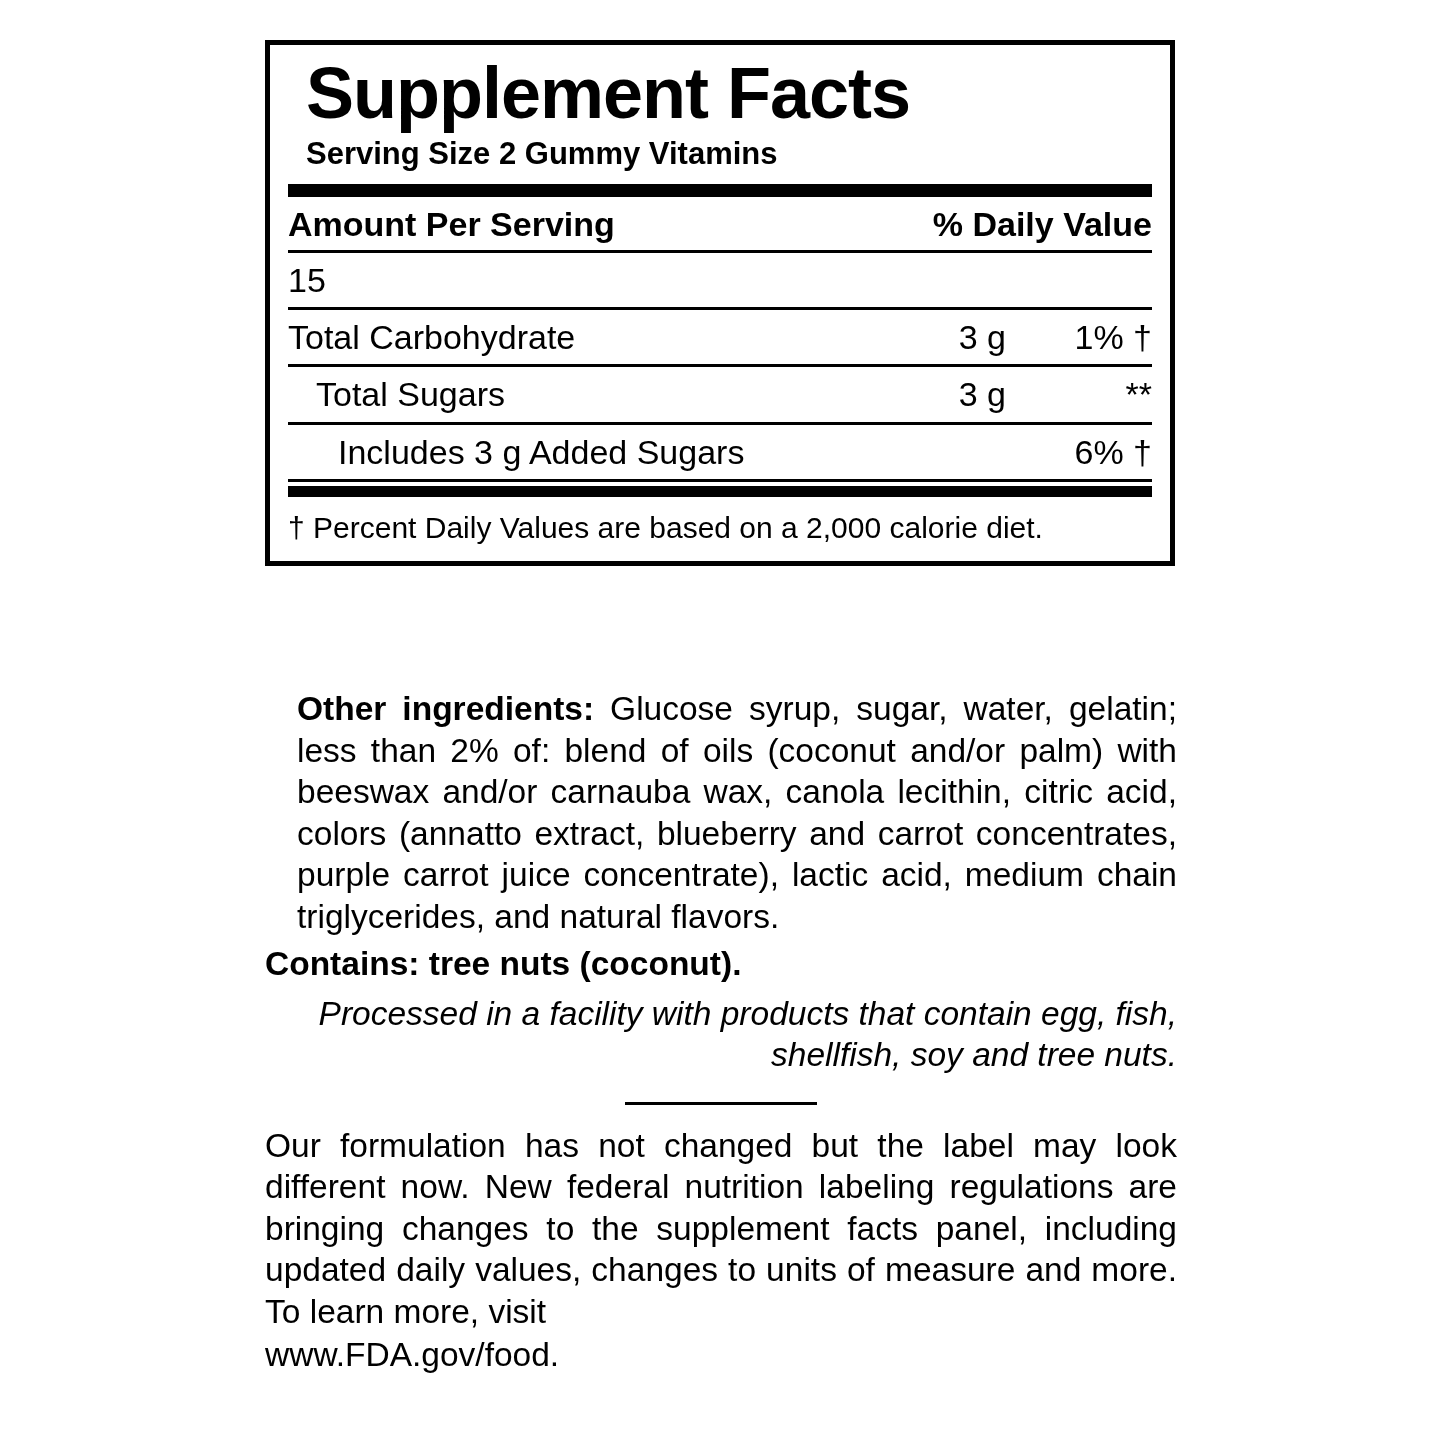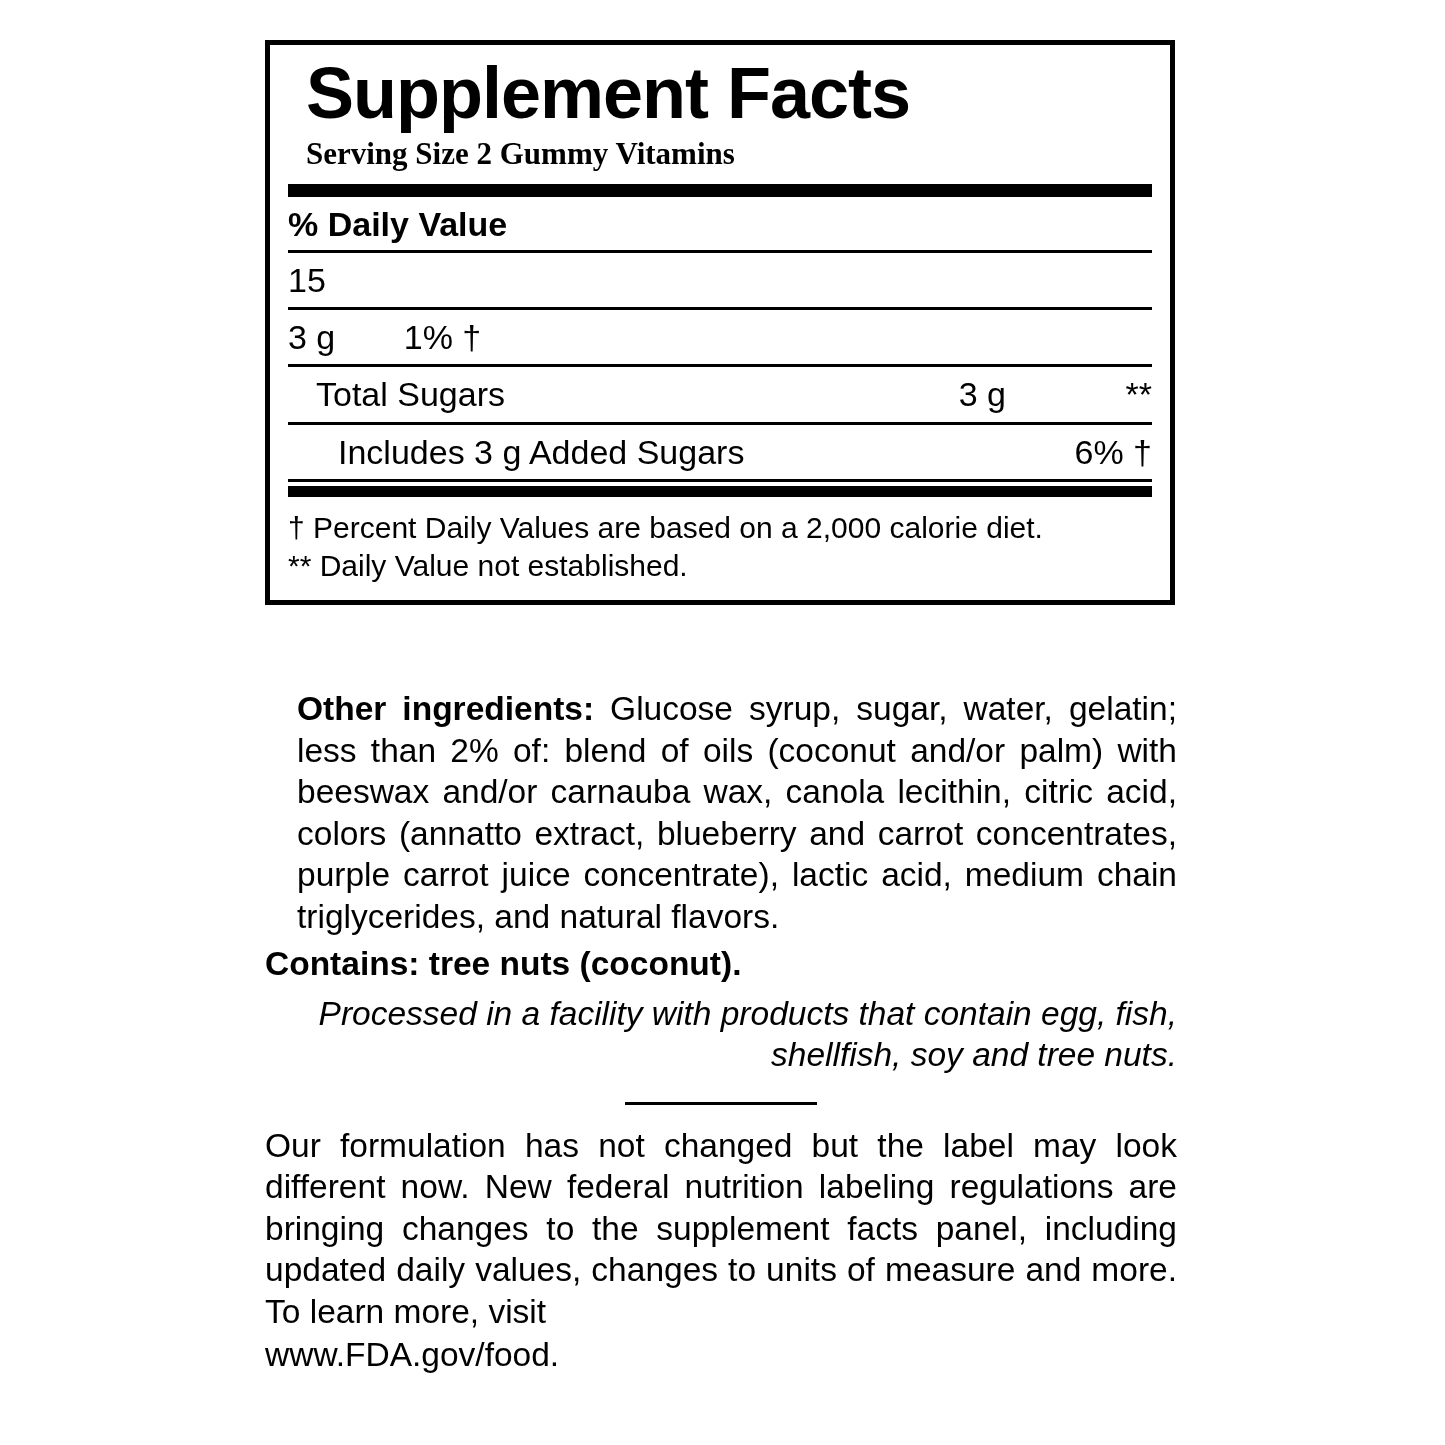--- a/index.html
+++ b/index.html
@@ -40,21 +40,20 @@
     line-height: 1.08;
     margin: 4px 0 2px 18px;
     white-space: nowrap;
   }
 
   .serving-line {
     font-size: 31px;
     font-weight: 700;
     line-height: 1.25;
     margin-left: 18px;
-    font-family: Liberation Serif, serif;
   }
 
   .rule-thick {
     height: 13px;
     background: #000;
     margin: 10px 0 0 0;
   }
   .rule-thin {
     height: 3px;
     background: #000;
@@ -149,33 +148,35 @@
 
   <div class="panel">
 
     <div class="sf-title">Supplement Facts</div>
 
     <div class="serving-line">Serving Size 2 Gummy Vitamins</div>
 
     <div class="rule-thick"></div>
 
     <div class="row header">
+      <div class="name">Amount Per Serving</div>
       <div class="dv">% Daily Value</div>
     </div>
 
     <div class="rule-thin"></div>
 
     <div class="row">
       <div class="amount">15</div>
       <div class="dv"></div>
     </div>
 
     <div class="rule-thin"></div>
 
     <div class="row">
+      <div class="name">Total Carbohydrate</div>
       <div class="amount">3 g</div>
       <div class="dv">1% †</div>
     </div>
 
     <div class="rule-thin"></div>
 
     <div class="row indent-1">
       <div class="name">Total Sugars</div>
       <div class="amount">3 g</div>
       <div class="dv">**</div>
@@ -188,21 +189,20 @@
       <div class="amount"></div>
       <div class="dv">6% †</div>
     </div>
 
     <div class="rule-thin"></div>
 
 
     <div class="rule-thickish"></div>
 
     <div class="footnote">† Percent Daily Values are based on a 2,000 calorie diet.</div>
-    <div class="footnote" style="margin-top:0">** Daily Value not established.</div>
 
   </div>
 
   <div class="body-copy">
 
     <p class="para ingredients"><span class="lead">Other ingredients:</span><span> Glucose syrup, sugar, water, gelatin; less than 2% of: blend of oils (coconut and/or palm) with beeswax and/or carnauba wax, canola lecithin, citric acid, colors (annatto extract, blueberry and carrot concentrates, purple carrot juice concentrate), lactic acid, medium chain triglycerides, and natural flavors.</span></p>
 
     <p class="para contains">Contains: tree nuts (coconut).</p>
 
     <p class="para facility">Processed in a facility with products that contain egg, fish, shellfish, soy and tree nuts.</p>

